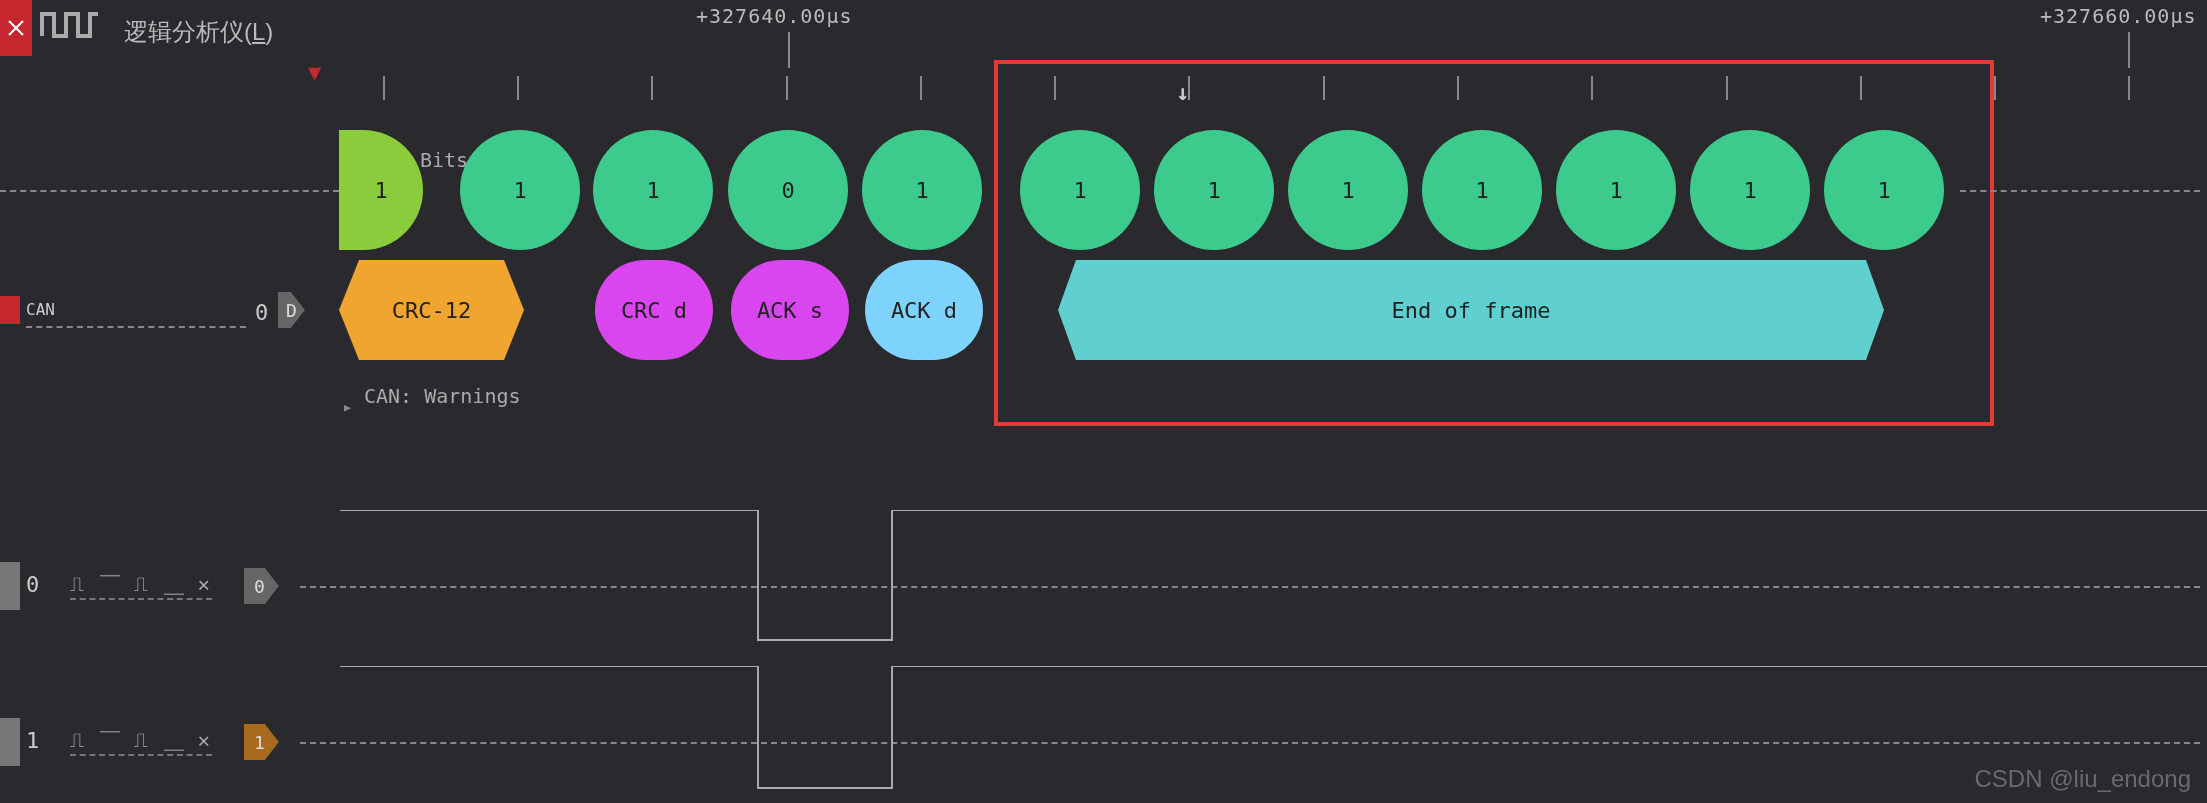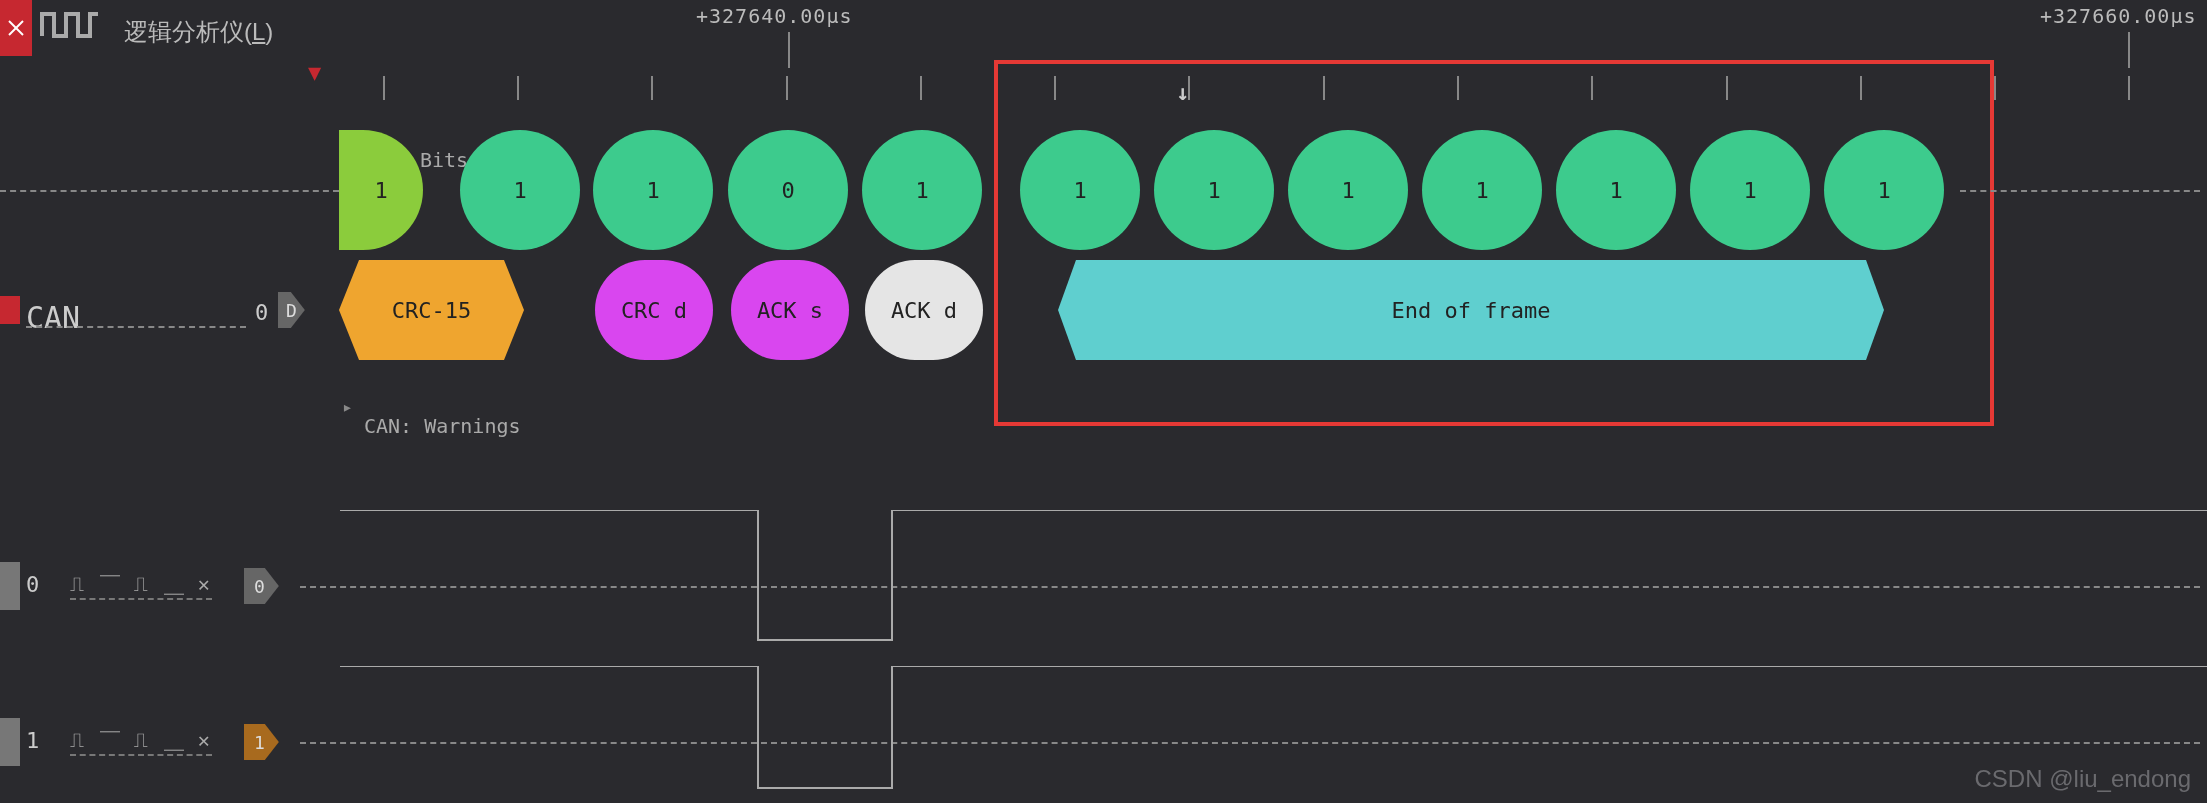--- a/index.html
+++ b/index.html
@@ -70,21 +70,21 @@
   .bit-lime   { background: #8bcc3c; }
   .bits-dashed {
     top: 190px; border-top: 2px dashed #888; height: 0;
   }
   .bits-label { top: 148px; color: #aaa; font-size: 20px; }
 
   
   .can-marker {
     left: 0; top: 296px; width: 20px; height: 28px; background: #c62830;
   }
-  .can-label { left: 26px; top: 300px; color: #ccc; font-size: 30px; }
+  .can-label { left: 26px; top: 300px; color: #ccc; font-size: 16px; }
   .can-zero { top: 300px; color: #ccc; font-size: 22px; }
   .can-dash { top: 326px; border-top: 2px dashed #888; height: 0; }
   .can-d-badge {
     top: 292px; height: 36px; background: #666; color: #ddd;
     display:flex; align-items:center; justify-content:center;
     padding: 0 8px;
     clip-path: polygon(0 0, calc(100% - 14px) 0, 100% 50%, calc(100% - 14px) 100%, 0 100%);
   }
   .field-bubble {
     height: 100px; border-radius: 50px;
@@ -92,30 +92,30 @@
     font-size: 22px; color: #222;
   }
   .field-hex {
     height: 100px;
     display:flex; align-items:center; justify-content:center;
     font-size: 22px; color: #222;
     clip-path: polygon(20px 0, calc(100% - 20px) 0, 100% 50%, calc(100% - 20px) 100%, 20px 100%, 0 50%);
   }
   .c-orange { background: #efa52f; }
   .c-yellow { background: #d946ef; }
-  .c-lime2  { background: #e5e5e5; }
+  .c-lime2  { background: #7dd3fc; }
   .eof-bar {
     height: 100px; background: #5fcfcf; color: #222;
     display:flex; align-items:center; justify-content:center;
     font-size: 22px;
     clip-path: polygon(18px 0, calc(100% - 18px) 0, 100% 50%, calc(100% - 18px) 100%, 18px 100%, 0 50%);
   }
 
   .warn-tri { top: 396px; color: #888; font-size: 18px; }
-  .warn-label { top: 414px; color: #aaa; font-size: 20px; }
+  .warn-label { top: 384px; color: #aaa; font-size: 20px; }
 
   
   .ch-block {
     left: 0; width: 20px; height: 48px; background: #777;
   }
   .ch-num { color: #ccc; font-size: 22px; }
   .ch-glyphs { color: #aaa; font-size: 20px; letter-spacing: 2px;
     border-bottom: 2px dashed #777; padding-bottom: 2px;}
   .ch-badge {
     height: 36px; color: #ddd;
@@ -203,21 +203,21 @@
     <div class="abs bit-bubble bit-green" style="left: 1690px; top: 130px; width: 120px;">1</div>
     <div class="abs bit-bubble bit-green" style="left: 1824px; top: 130px; width: 120px;">1</div>
   </div>
 
 <div class="abs can-marker"></div>
 <div class="abs can-label">CAN</div>
 <div id="can-row">
     <div class="abs can-zero" style="left: 255px;">0</div>
     <div class="abs can-d-badge" style="left: 278px;">D</div>
     <div class="abs can-dash" style="left: 26px; width: 220px;"></div>
-    <div class="abs field-hex c-orange" style="left: 339px; top: 260px; width: 185px;">CRC-15</div>
+    <div class="abs field-hex c-orange" style="left: 339px; top: 260px; width: 185px;">CRC-12</div>
     <div class="abs field-bubble c-yellow" style="left: 595px; top: 260px; width: 118px;">CRC d</div>
     <div class="abs field-bubble c-yellow" style="left: 731px; top: 260px; width: 118px;">ACK s</div>
     <div class="abs field-bubble c-lime2" style="left: 865px; top: 260px; width: 118px;">ACK d</div>
     <div class="abs eof-bar" style="left: 1058px; top: 260px; width: 826px;">End of frame</div>
     <div class="abs warn-tri" style="left: 342px;">▸</div>
     <div class="abs warn-label" style="left: 364px;">CAN: Warnings</div>
   </div>
 
 <div id="channels">
     <div class="abs ch-block" style="top: 562px;"></div>

